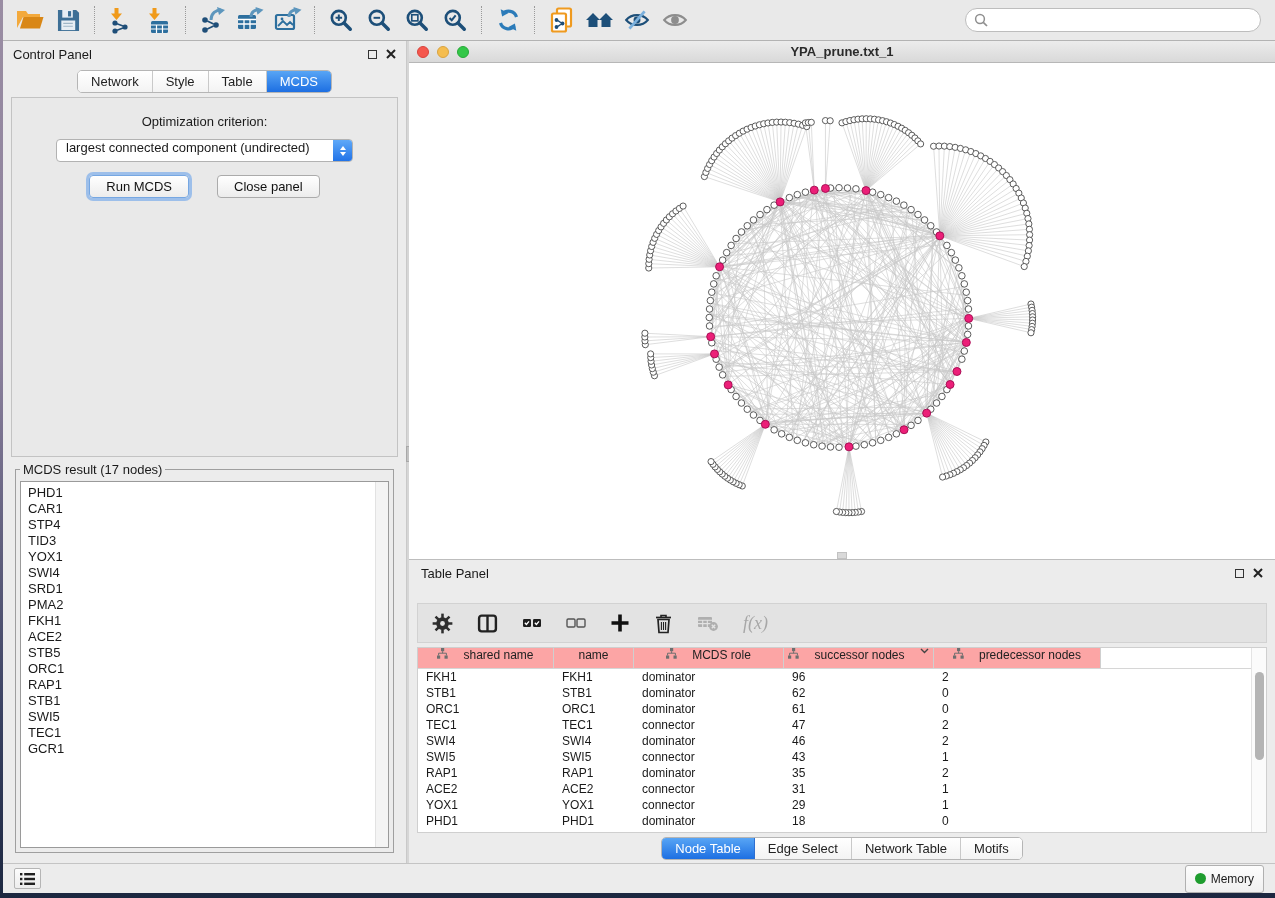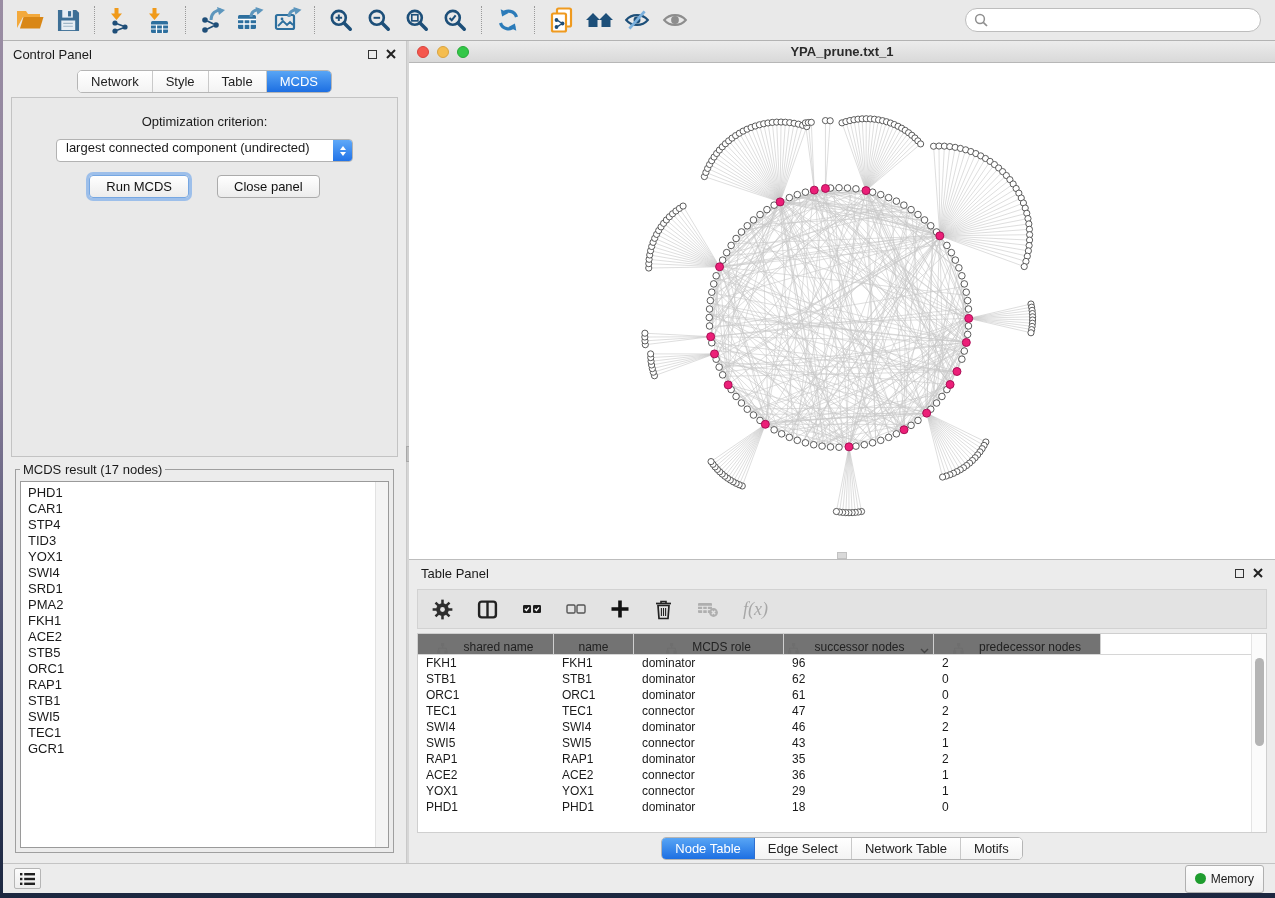--- a/index.html
+++ b/index.html
@@ -63,28 +63,28 @@
   .light.yellow { background:#f5bd4f; border:1px solid #d9a340; }
   .light.green { background:#33c748; border:1px solid #27a938; }
   .net-title { position:absolute; left:0; right:0; text-align:center; font-size:13px; font-weight:600; color:#2b2b2b; }
   .net-canvas { flex:1; background:#fff; position:relative; min-height:0; }
   .net-canvas svg { display:block; width:100%; height:100%; }
   .net-hsplit-handle { position:absolute; bottom:0; left:50%; margin-left:-5px; width:10px; height:7px; background:#d9d9d9; border:1px solid #c2c2c2; }
 
   
   .table-panel { flex:1; background:#ececec; display:flex; flex-direction:column; min-height:0; }
   .tp-header { height:26px; display:flex; align-items:center; padding:0 12px; font-size:13px; flex:none; }
-  .tp-toolbar { height:40px; margin:3px 8px 4px 8px; background:#e3e3e3; border:1px solid #d2d2d2; display:flex; align-items:center; gap:24px; padding:0 14px; flex:none; }
+  .tp-toolbar { height:40px; margin:17px 8px 4px 8px; background:#e3e3e3; border:1px solid #d2d2d2; display:flex; align-items:center; gap:24px; padding:0 14px; flex:none; }
   .tp-tool { display:flex; align-items:center; justify-content:center; }
   .tp-tool.disabled { opacity:.85; }
   .fx-label { font-family:"Liberation Serif", serif; font-style:italic; font-size:18px; color:#9d9d9d; }
   .tablewrap { margin:0 8px; background:#fff; border:1px solid #cfcfcf; flex:1; display:flex; min-height:0; }
   .datatable { flex:1; display:flex; flex-direction:column; min-width:0; }
   .thead { display:flex; height:21px; flex:none; border-bottom:1px solid #d6d6d6; font-size:12px; }
-  .th { background:#737373; border-right:1px solid #cfcfcf; display:flex; align-items:flex-end; justify-content:center; gap:15px; color:#222; flex:none; }
+  .th { background:#fca5a5; border-right:1px solid #cfcfcf; display:flex; align-items:flex-start; justify-content:center; gap:15px; color:#222; flex:none; }
   .th-fill { flex:1; background:#fff; }
   .tbody { flex:1; overflow:hidden; font-size:12px; }
   .tr { display:flex; height:16px; align-items:center; }
   .td { flex:none; padding:0 8px; white-space:nowrap; overflow:hidden; }
   .td.num { text-align:left; padding-right:14px; }
   .table-scroll { width:15px; flex:none; background:#fbfbfb; border-left:1px solid #e4e4e4; position:relative; }
   .table-scroll .thumb { position:absolute; top:24px; left:2.5px; width:9px; height:88px; border-radius:5px; background:#b4b4b4; }
   .tp-tabs { height:30px; display:flex; justify-content:center; align-items:center; flex:none; }
 
   
@@ -1282,21 +1282,21 @@
                     <div class="td" style="width: 136px;">RAP1</div>
                     <div class="td" style="width: 80px;">RAP1</div>
                     <div class="td" style="width: 150px;">dominator</div>
                     <div class="td num" style="width: 150px;">35</div>
                     <div class="td num" style="width: 167px;">2</div>
                   </div>
                   <div class="tr">
                     <div class="td" style="width: 136px;">ACE2</div>
                     <div class="td" style="width: 80px;">ACE2</div>
                     <div class="td" style="width: 150px;">connector</div>
-                    <div class="td num" style="width: 150px;">36</div>
+                    <div class="td num" style="width: 150px;">31</div>
                     <div class="td num" style="width: 167px;">1</div>
                   </div>
                   <div class="tr">
                     <div class="td" style="width: 136px;">YOX1</div>
                     <div class="td" style="width: 80px;">YOX1</div>
                     <div class="td" style="width: 150px;">connector</div>
                     <div class="td num" style="width: 150px;">29</div>
                     <div class="td num" style="width: 167px;">1</div>
                   </div>
                   <div class="tr">

